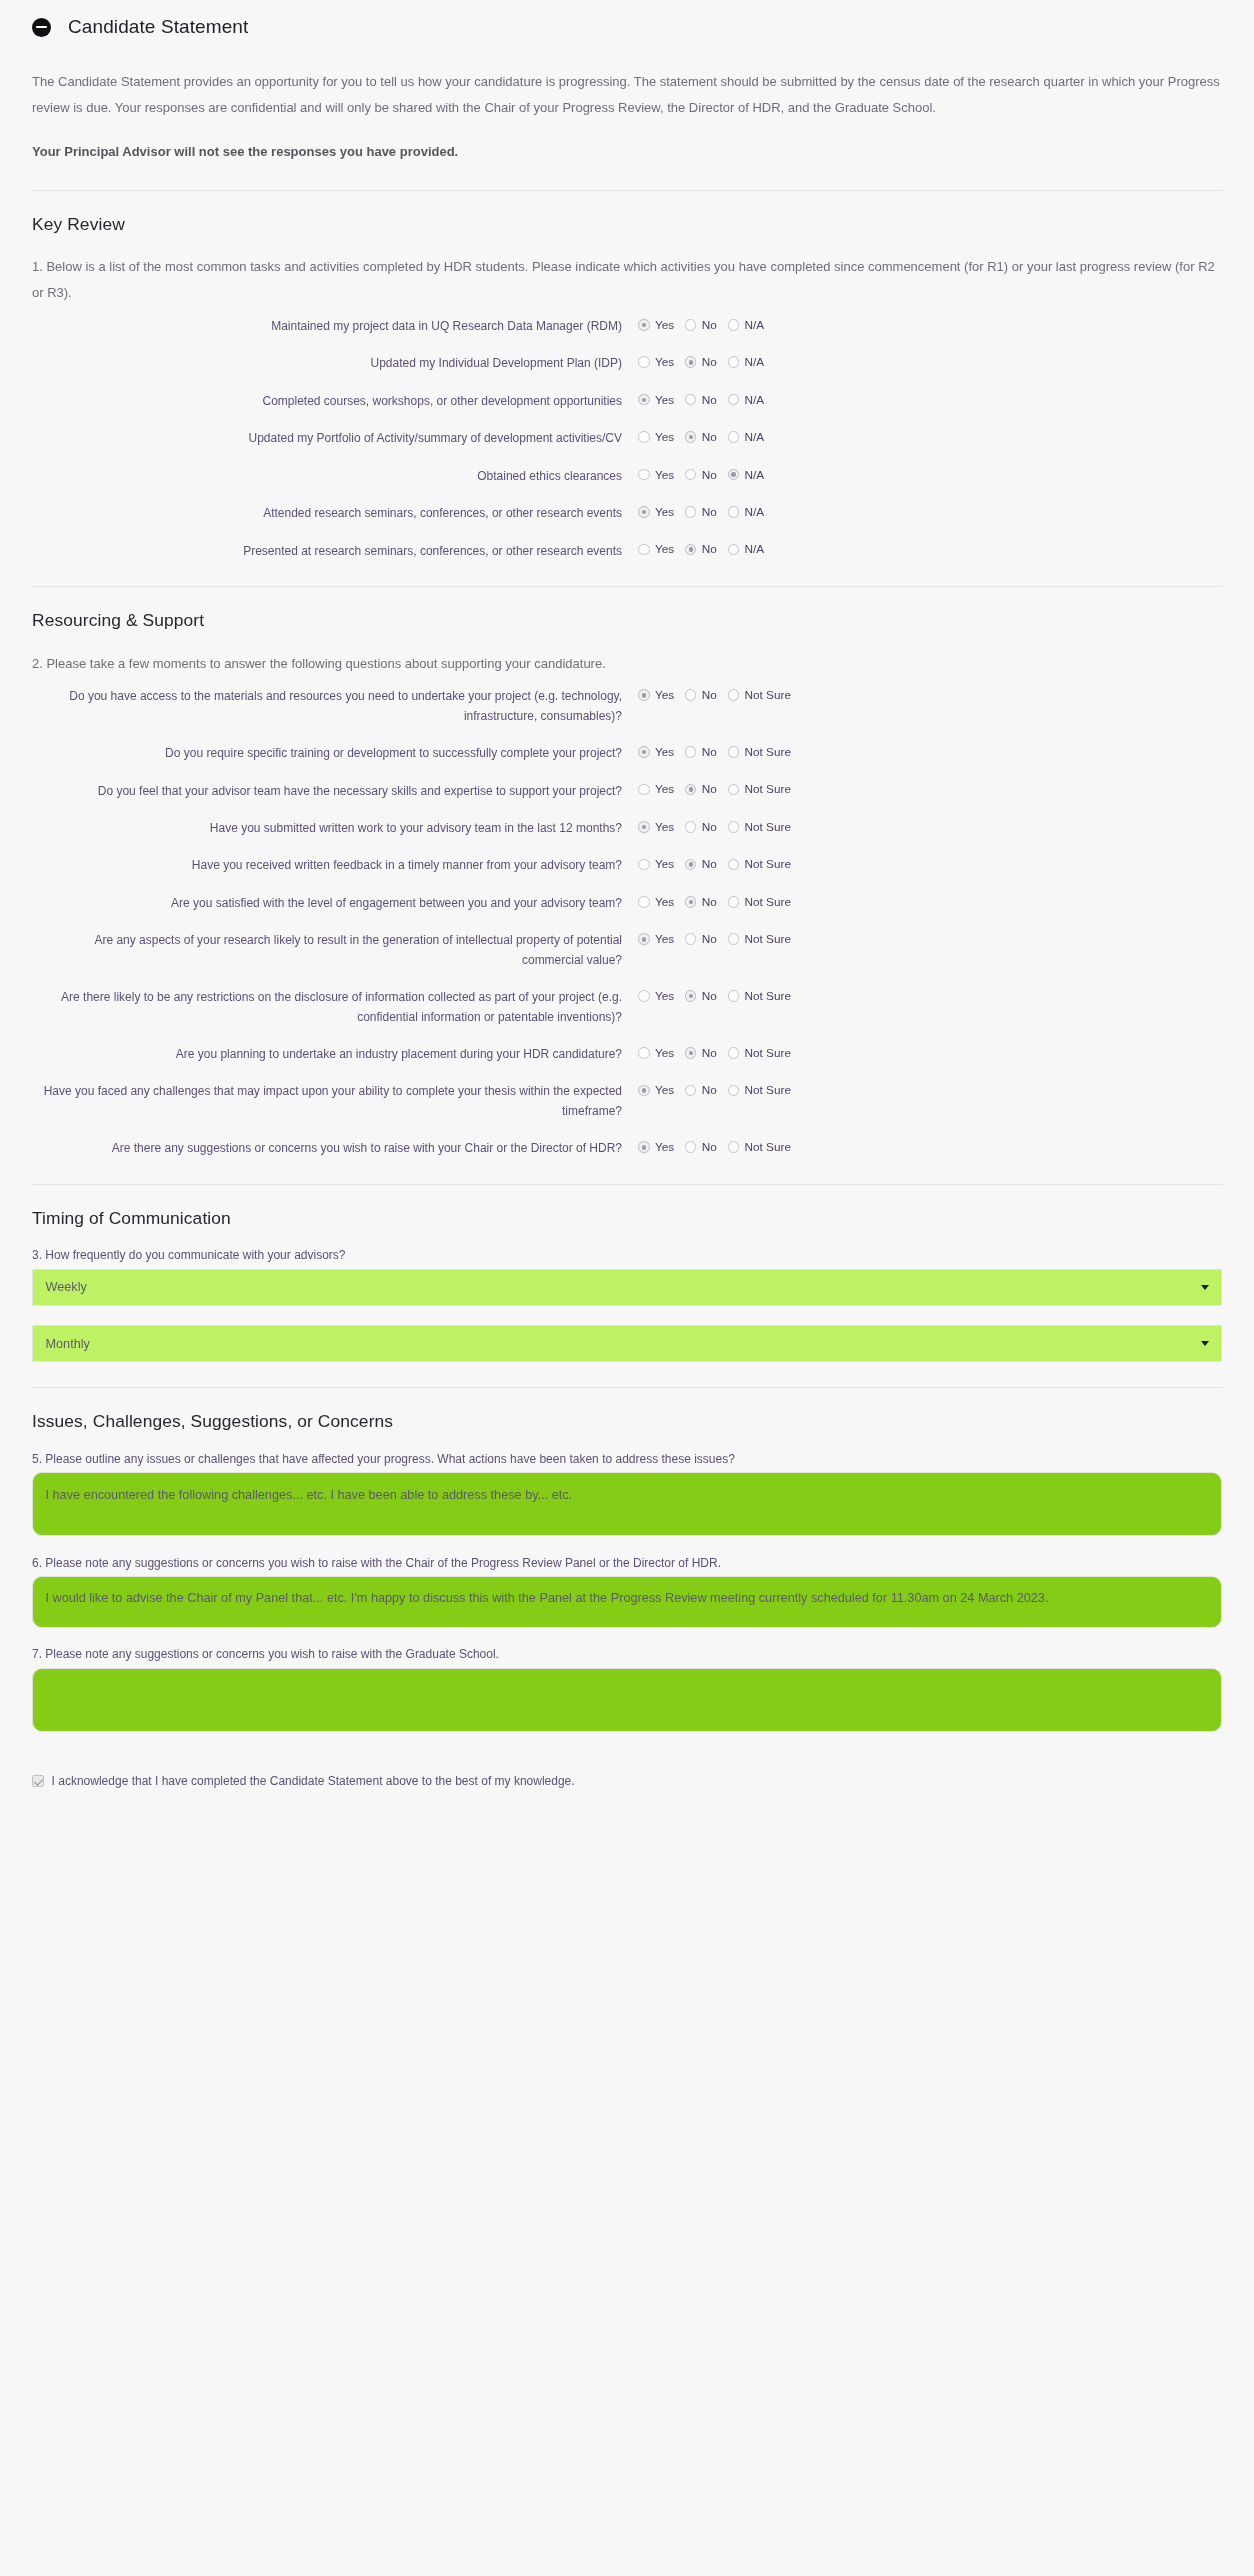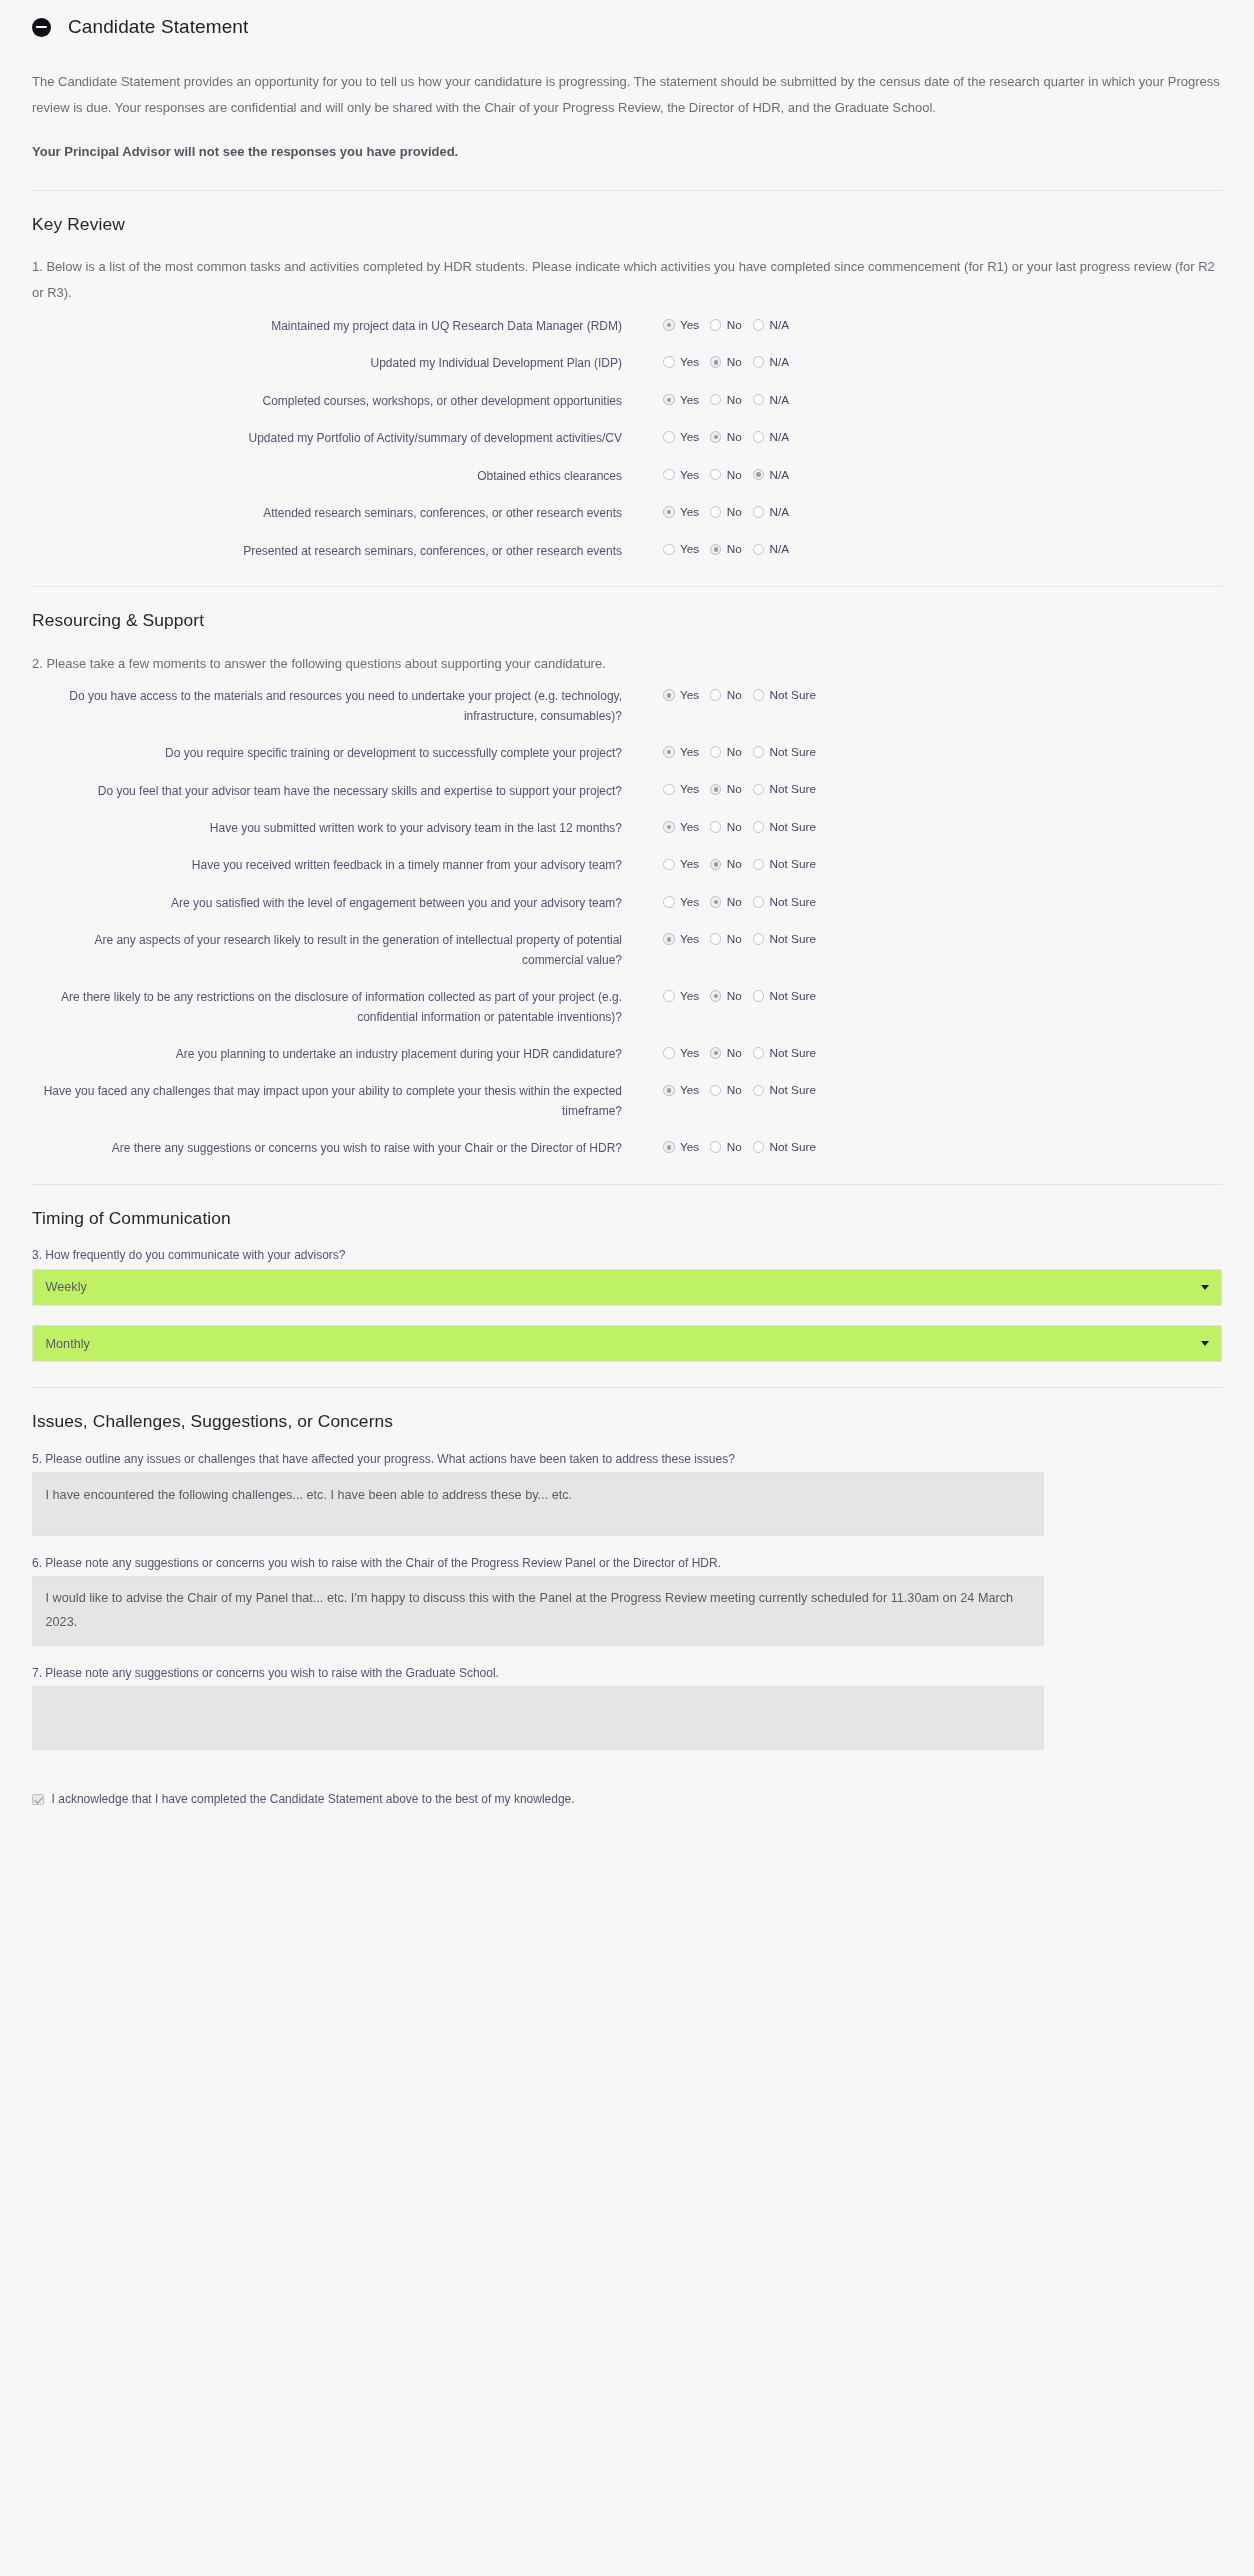--- a/index.html
+++ b/index.html
@@ -83,21 +83,20 @@
     line-height: 2.0;
     color: #6e6e78;
     margin: 0 0 10.7px 0;
     max-width: 1191px;
   }
   
   .rrow {
     display: flex;
     align-items: flex-start;
     margin-bottom: 18px;
-    gap: 25px;
   }
   .rrow .rlabel {
     width: 606px;
     text-align: right;
     padding-right: 16px;
     font-size: 12px;
     line-height: 1.62;
     color: #5b4f77;
   }
   .rrow .ropts {
@@ -163,24 +162,24 @@
   .caret {
     position: absolute;
     right: 12.5px;
     width: 0; height: 0;
     border-left: 4.5px solid transparent;
     border-right: 4.5px solid transparent;
     border-top: 5.3px solid #1c1c20;
   }
   
   .tabox {
-    width: 1012px;
-    background: #e5e5e5;
+    width: 1190px;
+    background: #84cc16;
     border: 0.9px solid #e2e2e5;
-    border-radius: 1px;
+    border-radius: 10px;
     padding: 10.7px 12.5px;
     font-size: 12.7px;
     line-height: 1.85;
     color: #5c5c66;
     white-space: pre-wrap;
   }
   .tabox.h3 { min-height: 64px; }
   .tabox.h2 { min-height: 52px; }
   .tabox.empty { min-height: 64px; }
   

